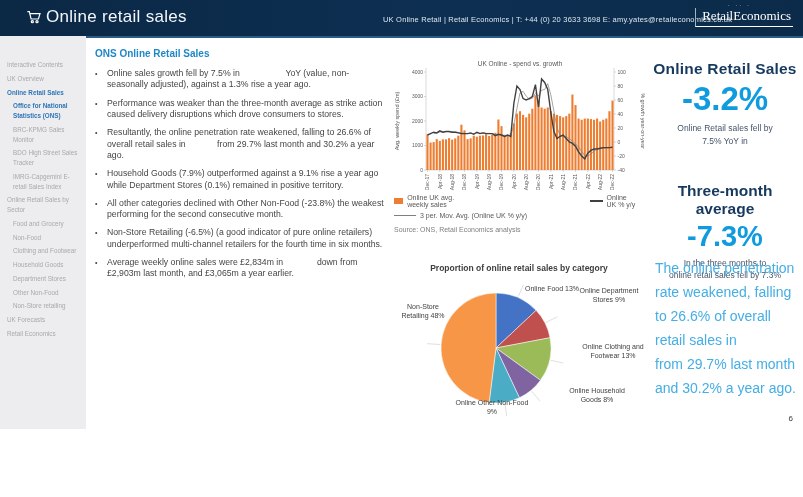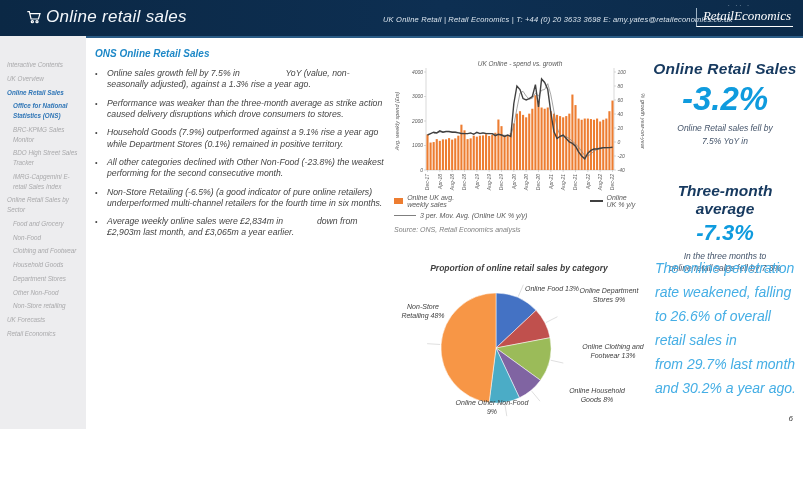--- a/index.html
+++ b/index.html
@@ -1,17 +1,17 @@
 <!DOCTYPE html>
 <html><head>
 <meta charset="utf-8">
 <style>
   html,body{margin:0;padding:0;}
   body{font-family:"Liberation Sans",sans-serif;background:#fff;}
-  .page{position:relative;width:803px;height:429px;background:#fff;overflow:hidden;font-style:italic;}
+  .page{position:relative;width:803px;height:429px;background:#fff;overflow:hidden;}
 
   
   .header{position:absolute;top:0;left:0;width:803px;height:36px;
     background:linear-gradient(90deg,#0b2845 0%,#0d2f52 55%,#0c2b4a 100%);
     border-bottom:2px solid #2b5c86;}
   .header-title{position:absolute;left:46px;top:7px;color:#f2f6fa;font-size:17px;font-weight:300;letter-spacing:.3px;}
   .cart{position:absolute;left:26px;top:9px;width:16px;height:16px;color:#fff;}
   .header-contact{position:absolute;left:383px;top:15px;color:#dce6ef;font-size:7.5px;letter-spacing:.2px;}
   .logo{position:absolute;right:10px;top:8px;color:#fff;font-family:"Liberation Serif",serif;
     font-size:13px;border-bottom:1px solid #fff;padding:0 2px 2px 6px;border-left:1px solid #9fb4c6;}
@@ -54,21 +54,21 @@
 
   .footnote{position:absolute;left:414px;top:431px;width:235px;font-size:7px;color:#808080;line-height:1.35;}
   .footnote div{margin-bottom:1px;}
 
   
   .right-col{position:absolute;left:652px;top:60px;width:146px;text-align:center;}
   .kpi-head{color:#16395f;font-weight:bold;font-size:15.5px;letter-spacing:.2px;}
   .kpi-val{color:#0f9bde;font-weight:bold;font-size:33px;margin-top:2px;}
   .kpi-cap{color:#44546a;font-size:8.5px;line-height:1.5;margin-top:4px;}
   .kpi-head2{margin-top:34px;color:#16395f;font-weight:bold;font-size:15.5px;}
-  .kpi-val2{color:#0f9bde;font-weight:bold;font-size:22px;margin-top:2px;}
+  .kpi-val2{color:#0f9bde;font-weight:bold;font-size:29px;margin-top:2px;}
   .teal-block{position:absolute;left:655px;top:256px;width:142px;text-align:left;
     color:#45aee5;font-size:14px;line-height:1.72;}
 
   .page-num{position:absolute;right:10px;bottom:6px;font-size:8px;color:#3a3a3a;}
   .bottom-line{position:absolute;left:0;top:491px;width:803px;height:1px;background:#d9dee3;}
 
   svg text{font-family:"Liberation Sans",sans-serif;}
 </style>
 </head>
 <body>
@@ -112,20 +112,24 @@
   <div class="main-col">
     <div class="main-heading">ONS Online Retail Sales</div>
     <div id="bullets">
         <div class="bullet">
           <span class="dot">•</span>
           <span>Online sales growth fell by 7.5% in&nbsp;&nbsp;&nbsp;&nbsp;&nbsp;&nbsp;&nbsp;&nbsp;&nbsp;&nbsp;&nbsp;&nbsp;&nbsp;&nbsp;&nbsp;&nbsp;&nbsp;&nbsp; YoY (value, non-seasonally adjusted), against a 1.3% rise a year ago.</span>
         </div>
         <div class="bullet">
           <span class="dot">•</span>
           <span>Performance was weaker than the three-month average as strike action caused delivery disruptions which drove consumers to stores.</span>
+        </div>
+        <div class="bullet">
+          <span class="dot">•</span>
+          <span>Resultantly, the online penetration rate weakened, falling to 26.6% of overall retail sales in&nbsp;&nbsp;&nbsp;&nbsp;&nbsp;&nbsp;&nbsp;&nbsp;&nbsp;&nbsp;&nbsp;&nbsp; from 29.7% last month and 30.2% a year ago.</span>
         </div>
         <div class="bullet">
           <span class="dot">•</span>
           <span>Household Goods (7.9%) outperformed against a 9.1% rise a year ago while Department Stores (0.1%) remained in positive territory.</span>
         </div>
         <div class="bullet">
           <span class="dot">•</span>
           <span>All other categories declined with Other Non-Food (-23.8%) the weakest performing for the second consecutive month.</span>
         </div>
         <div class="bullet">

